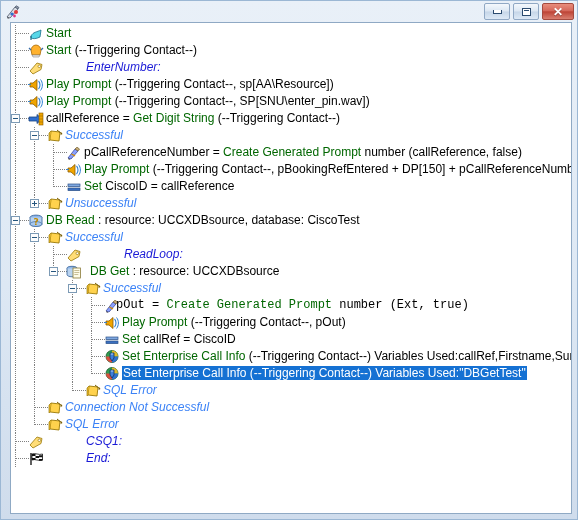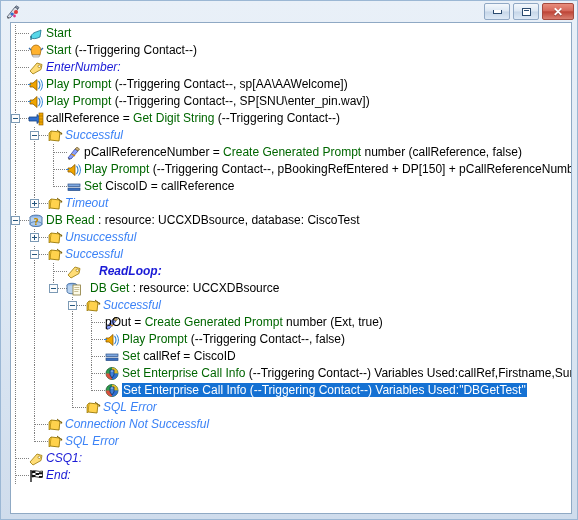--- a/index.html
+++ b/index.html
@@ -78,21 +78,21 @@
   .toggle::before{
     content:"";position:absolute;left:1px;right:1px;top:3px;height:1px;background:#25567e;
   }
   .toggle.plus::after{
     content:"";position:absolute;top:1px;bottom:1px;left:3px;width:1px;background:#25567e;
   }
   .icon{position:absolute;top:1px;width:16px;height:15px;}
   .label{position:absolute;top:0;height:17px;line-height:16px;}
   .kw{color:#006600;margin-top:40px;}
   .pl{color:#000000;}
-  .lbl{color:#1a1ad6;font-style:italic;}
+  .lbl{color:#1a1ad6;font-style:italic;margin-left:40px;}
   .br{color:#3b82f6;font-style:italic;}
   .sel{
     background:#1571d3;color:#ffffff !important;padding:0 1px;
   }
   .sel .kw,.sel .pl{color:#ffffff;}
   
   .ico svg{display:block;}
 </style>
 </head>
 <body>
@@ -156,21 +156,21 @@
           <span class="label" style="left: 35px;"><span><span class="lbl">EnterNumber:</span></span></span>
         </div>
         <div class="row">
           <div class="vline" style="left: 4px; height: 17px;"></div>
           <div class="hline" style="left: 5px; width: 14px;"></div>
           <span class="icon ico" style="left: 17px;">
             <svg width="16" height="16" viewBox="0 0 16 16">
               <use href="#i-play-prompt"></use>
             </svg>
           </span>
-          <span class="label" style="left: 35px;"><span><span class="kw">Play Prompt </span><span class="pl">(--Triggering Contact--, sp[AA\AAWelcome])</span></span></span>
+          <span class="label" style="left: 35px;"><span><span class="kw">Play Prompt </span><span class="pl">(--Triggering Contact--, sp[AA\Resource])</span></span></span>
         </div>
         <div class="row">
           <div class="vline" style="left: 4px; height: 17px;"></div>
           <div class="hline" style="left: 5px; width: 14px;"></div>
           <span class="icon ico" style="left: 17px;">
             <svg width="16" height="16" viewBox="0 0 16 16">
               <use href="#i-play-prompt"></use>
             </svg>
           </span>
           <span class="label" style="left: 35px;"><span><span class="kw">Play Prompt </span><span class="pl">(--Triggering Contact--, SP[SNU\enter_pin.wav])</span></span></span>
@@ -229,54 +229,42 @@
           <div class="hline" style="left: 43px; width: 14px;"></div>
           <span class="icon ico" style="left: 55px;">
             <svg width="16" height="16" viewBox="0 0 16 16">
               <use href="#i-set"></use>
             </svg>
           </span>
           <span class="label" style="left: 73px;"><span><span class="kw">Set </span><span class="pl">CiscoID = callReference</span></span></span>
         </div>
         <div class="row">
           <div class="vline" style="left: 4px;"></div>
-          <div class="vline" style="left: 23px; height: 17px;"></div>
-          <div class="hline" style="left: 24px; width: 14px;"></div>
-          <div class="toggle plus" style="left: 19px;"></div>
-          <span class="icon ico" style="left: 36px;">
-            <svg width="16" height="16" viewBox="0 0 16 16">
-              <use href="#i-branch"></use>
-            </svg>
-          </span>
-          <span class="label" style="left: 54px;"><span><span class="br">Timeout</span></span></span>
-        </div>
-        <div class="row">
-          <div class="vline" style="left: 4px; height: 17px;"></div>
-          <div class="hline" style="left: 5px; width: 14px;"></div>
-          <div class="toggle" style="left: 0px;"></div>
-          <span class="icon ico" style="left: 17px;">
-            <svg width="16" height="16" viewBox="0 0 16 16">
-              <use href="#i-db-read"></use>
-            </svg>
-          </span>
-          <span class="label" style="left: 35px;"><span><span class="kw">DB Read </span><span class="pl">: resource: UCCXDBsource, database: CiscoTest</span></span></span>
-        </div>
-        <div class="row">
-          <div class="vline" style="left: 4px;"></div>
           <div class="vline" style="left: 23px; height: 9px;"></div>
           <div class="hline" style="left: 24px; width: 14px;"></div>
           <div class="toggle plus" style="left: 19px;"></div>
           <span class="icon ico" style="left: 36px;">
             <svg width="16" height="16" viewBox="0 0 16 16">
               <use href="#i-branch"></use>
             </svg>
           </span>
           <span class="label" style="left: 54px;"><span><span class="br">Unsuccessful</span></span></span>
         </div>
         <div class="row">
+          <div class="vline" style="left: 4px; height: 17px;"></div>
+          <div class="hline" style="left: 5px; width: 14px;"></div>
+          <div class="toggle" style="left: 0px;"></div>
+          <span class="icon ico" style="left: 17px;">
+            <svg width="16" height="16" viewBox="0 0 16 16">
+              <use href="#i-db-read"></use>
+            </svg>
+          </span>
+          <span class="label" style="left: 35px;"><span><span class="kw">DB Read </span><span class="pl">: resource: UCCXDBsource, database: CiscoTest</span></span></span>
+        </div>
+        <div class="row">
           <div class="vline" style="left: 4px;"></div>
           <div class="vline" style="left: 23px; height: 17px;"></div>
           <div class="hline" style="left: 24px; width: 14px;"></div>
           <div class="toggle" style="left: 19px;"></div>
           <span class="icon ico" style="left: 36px;">
             <svg width="16" height="16" viewBox="0 0 16 16">
               <use href="#i-branch"></use>
             </svg>
           </span>
           <span class="label" style="left: 54px;"><span><span class="br">Successful</span></span></span>
@@ -284,21 +272,21 @@
         <div class="row">
           <div class="vline" style="left: 4px;"></div>
           <div class="vline" style="left: 23px;"></div>
           <div class="vline" style="left: 42px; height: 17px;"></div>
           <div class="hline" style="left: 43px; width: 14px;"></div>
           <span class="icon ico" style="left: 55px;">
             <svg width="16" height="16" viewBox="0 0 16 16">
               <use href="#i-label-tag"></use>
             </svg>
           </span>
-          <span class="label" style="left: 88px; font-weight: bold;"><span><span class="lbl">ReadLoop:</span></span></span>
+          <span class="label" style="left: 73px;"><span><span class="lbl">ReadLoop:</span></span></span>
         </div>
         <div class="row">
           <div class="vline" style="left: 4px;"></div>
           <div class="vline" style="left: 23px;"></div>
           <div class="vline" style="left: 42px; height: 9px;"></div>
           <div class="hline" style="left: 43px; width: 14px;"></div>
           <div class="toggle" style="left: 38px;"></div>
           <span class="icon ico" style="left: 55px;">
             <svg width="16" height="16" viewBox="0 0 16 16">
               <use href="#i-db-get"></use>
@@ -323,34 +311,34 @@
           <div class="vline" style="left: 4px;"></div>
           <div class="vline" style="left: 23px;"></div>
           <div class="vline" style="left: 61px;"></div>
           <div class="vline" style="left: 80px; height: 17px;"></div>
           <div class="hline" style="left: 81px; width: 14px;"></div>
           <span class="icon ico" style="left: 93px;">
             <svg width="16" height="16" viewBox="0 0 16 16">
               <use href="#i-gen-prompt"></use>
             </svg>
           </span>
-          <span class="label" style="left: 94px;"><span><span class="pl">pOut = </span><span class="kw">Create Generated Prompt </span><span class="pl">number (Ext, true)</span></span></span>
+          <span class="label" style="left: 105px; font-family: Liberation Mono, monospace;"><span><span class="pl">pOut = </span><span class="kw">Create Generated Prompt </span><span class="pl">number (Ext, true)</span></span></span>
         </div>
         <div class="row">
           <div class="vline" style="left: 4px;"></div>
           <div class="vline" style="left: 23px;"></div>
           <div class="vline" style="left: 61px;"></div>
           <div class="vline" style="left: 80px; height: 17px;"></div>
           <div class="hline" style="left: 81px; width: 14px;"></div>
           <span class="icon ico" style="left: 93px;">
             <svg width="16" height="16" viewBox="0 0 16 16">
               <use href="#i-play-prompt"></use>
             </svg>
           </span>
-          <span class="label" style="left: 111px;"><span><span class="kw">Play Prompt </span><span class="pl">(--Triggering Contact--, false)</span></span></span>
+          <span class="label" style="left: 111px;"><span><span class="kw">Play Prompt </span><span class="pl">(--Triggering Contact--, pOut)</span></span></span>
         </div>
         <div class="row">
           <div class="vline" style="left: 4px;"></div>
           <div class="vline" style="left: 23px;"></div>
           <div class="vline" style="left: 61px;"></div>
           <div class="vline" style="left: 80px; height: 17px;"></div>
           <div class="hline" style="left: 81px; width: 14px;"></div>
           <span class="icon ico" style="left: 93px;">
             <svg width="16" height="16" viewBox="0 0 16 16">
               <use href="#i-set"></use>

